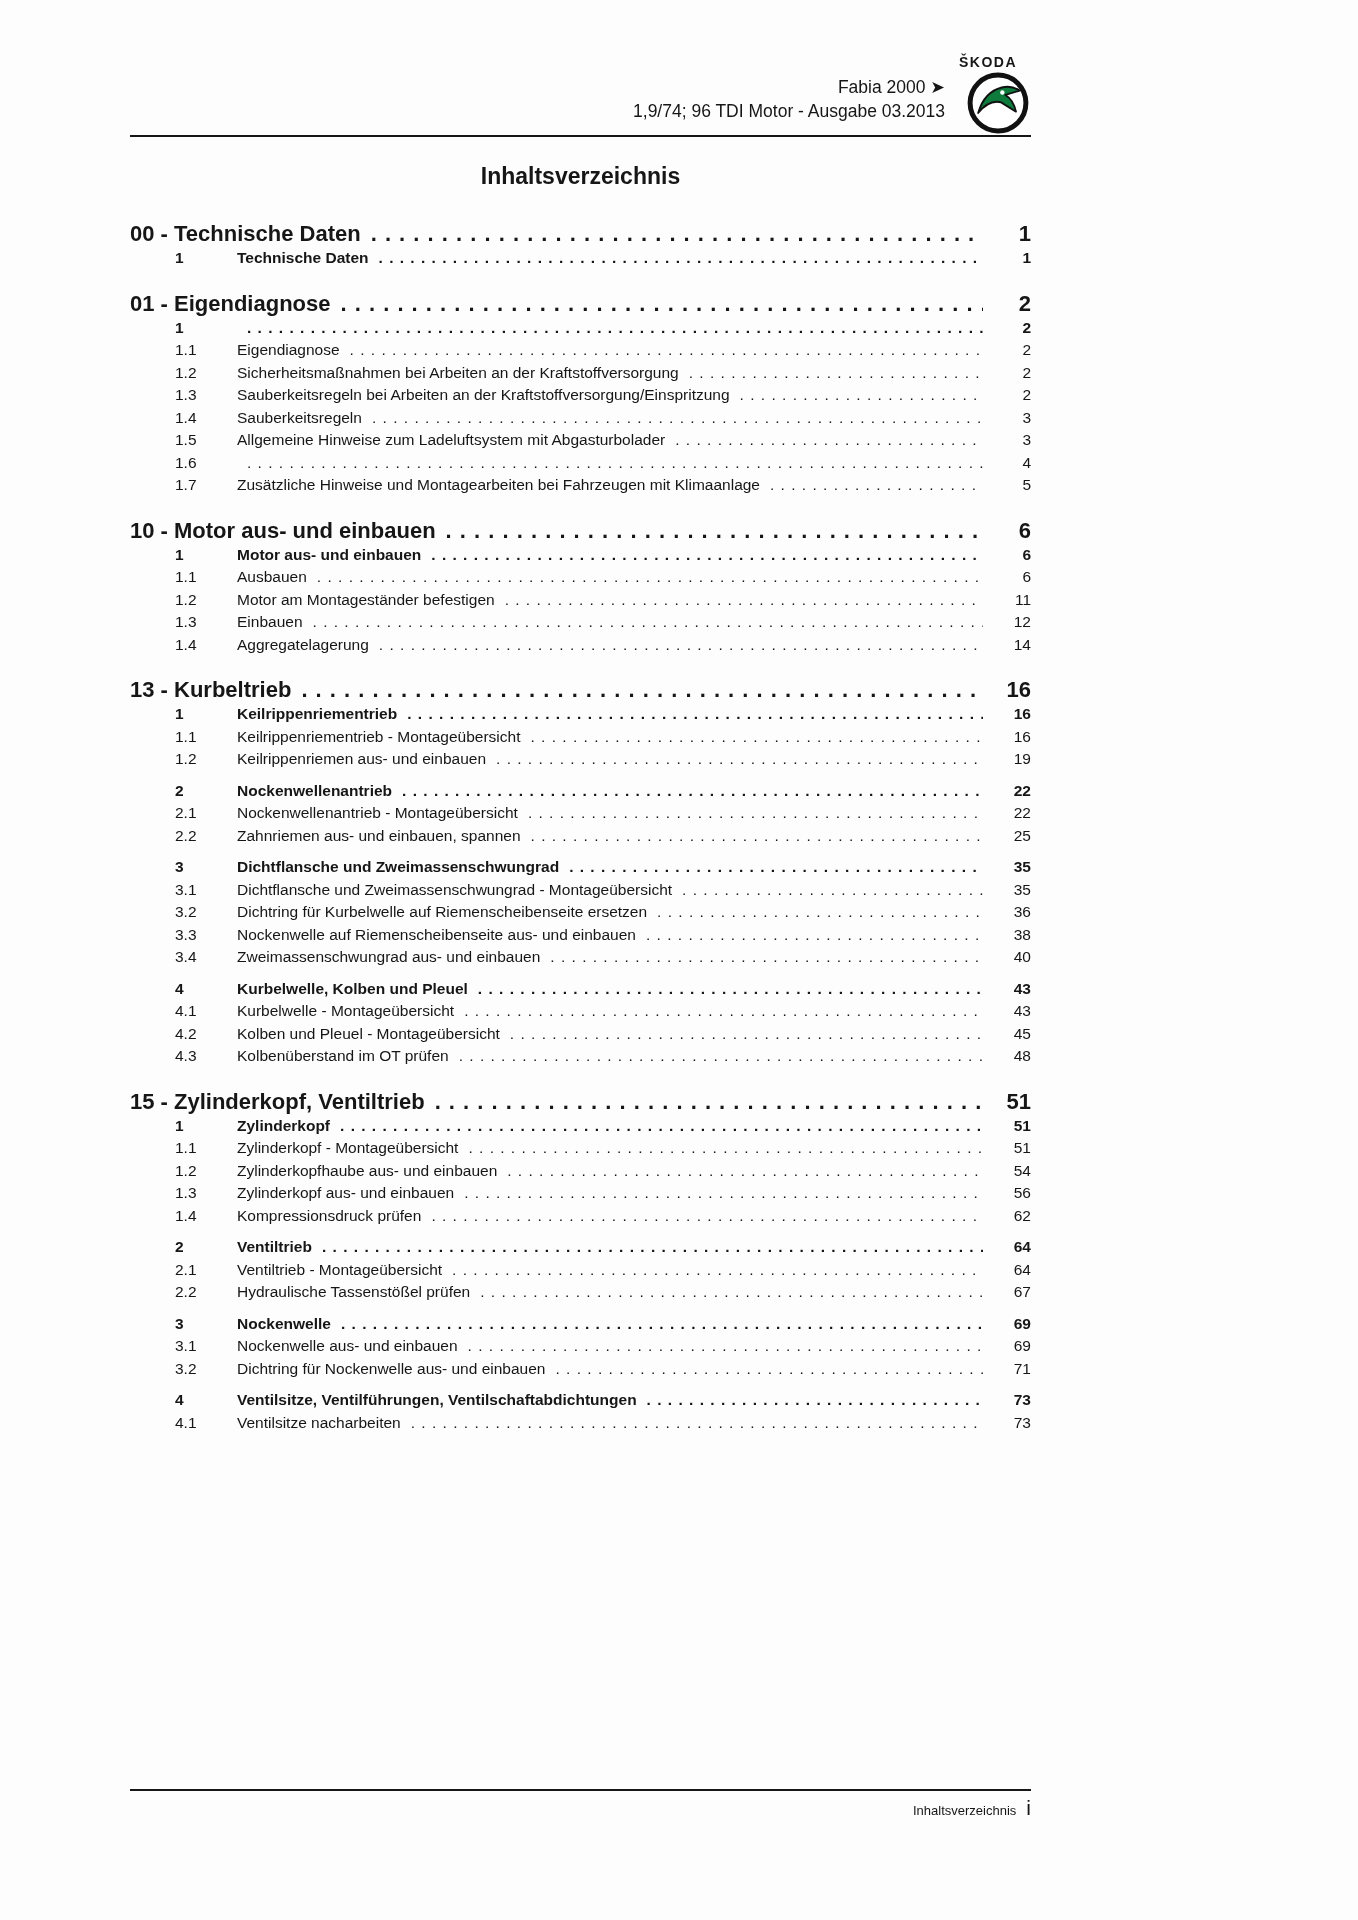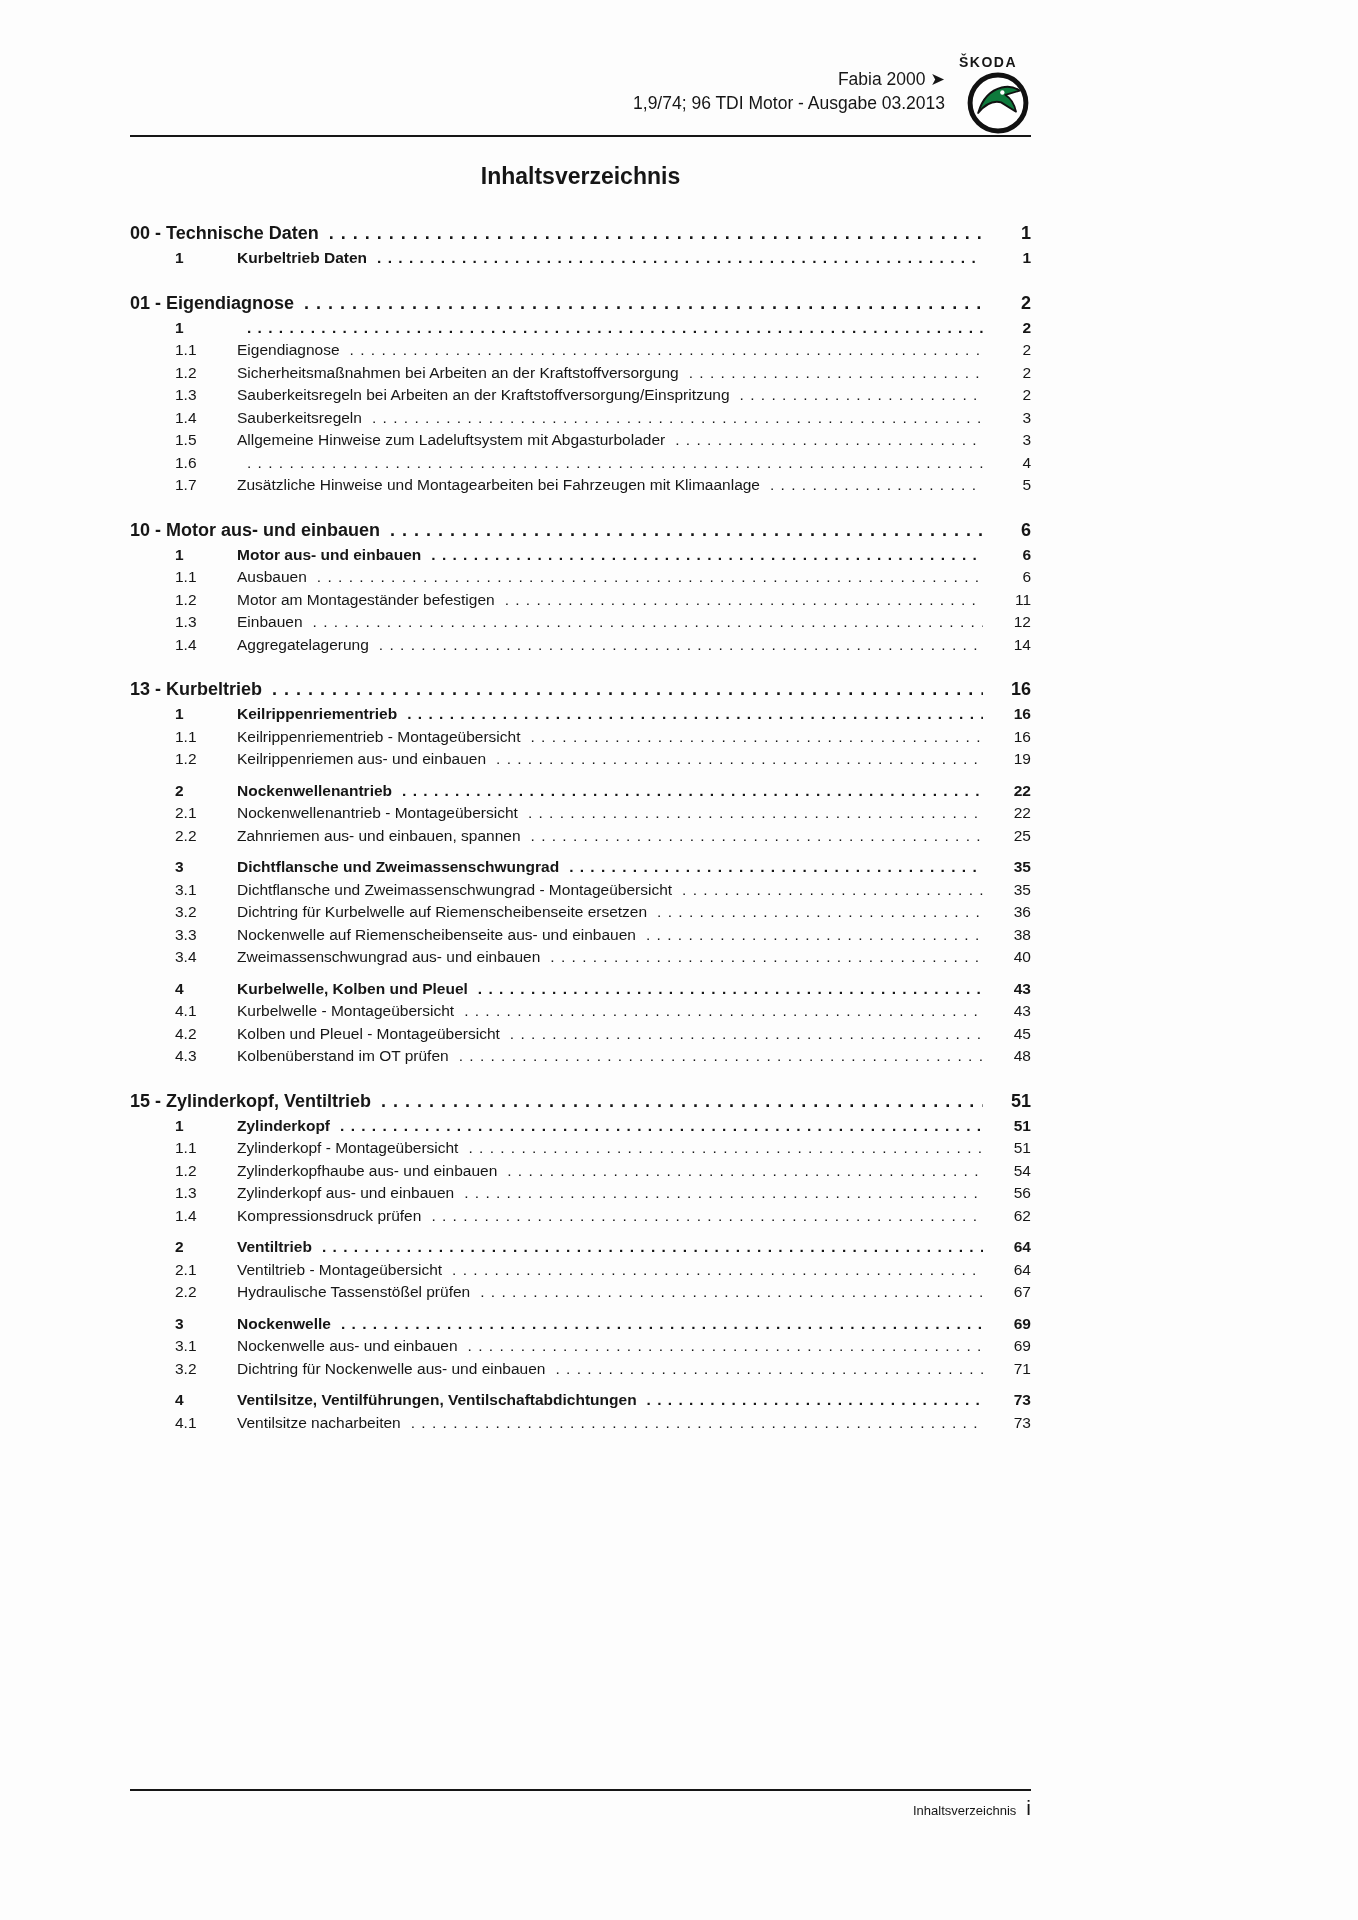--- a/index.html
+++ b/index.html
@@ -8,36 +8,36 @@
     background: #fdfdfd;
     color: #161616;
     font-family: "Liberation Sans", "DejaVu Sans", sans-serif;
     position: relative;
     overflow: hidden;
   }
   .sheet { position: absolute; left: 130px; top: 36px; width: 901px; }
 
   
   .header { position: relative; height: 101px; border-bottom: 2.5px solid #161616; }
-  .header-text { position: absolute; right: 86px; bottom: 20px; text-align: right; }
+  .header-text { position: absolute; right: 86px; bottom: 12px; text-align: right; }
   .model-line   { font-size: 17.5px; line-height: 24px; }
   .edition-line { font-size: 17.5px; line-height: 24px; text-align: right; }
   .brand-block { position: absolute; right: -6px; top: 18px; width: 78px; text-align: left; }
   .brand-word { font-weight: bold; font-size: 14px; letter-spacing: 1.5px; line-height: 16px; }
   .brand-logo { display: block; margin: 2px auto 0 auto; }
 
   
   .doc-title { text-align: center; font-size: 23px; font-weight: bold; margin-top: 26px; }
 
   
   .toc { margin-top: 30px; }
   .chapter { margin-top: 20px; }
   .chapter:first-child { margin-top: 0; }
   .row { display: flex; align-items: baseline; }
-  .chapter-head { font-weight: bold; font-size: 18px; line-height: 27px; }
+  .chapter-head { font-weight: bold; font-size: 22px; line-height: 27px; }
   .chapter-head .label { flex: none; }
   .entry { font-size: 15.5px; line-height: 22.5px; }
   .entry.bold { font-weight: bold; margin-top: 9px; }
   .chapter-head + .entry.bold { margin-top: 0; }
   .entry .num { flex: none; margin-left: 45px; width: 62px; }
   .entry .title { flex: none; }
   .dots {
     flex: 1 1 auto; overflow: hidden; white-space: nowrap;
     margin: 0 8px 0 10px; letter-spacing: 1px;
   }
@@ -79,21 +79,21 @@
 
   <div class="toc" id="toc">
       <section class="chapter">
         <div class="row chapter-head">
           <span class="label">00 - Technische Daten</span>
           <span class="dots"></span>
           <span class="page-num">1</span>
         </div>
         <div class="row entry bold">
           <span class="num">1</span>
-          <span class="title">Kurbeltrieb Daten</span>
+          <span class="title">Technische Daten</span>
           <span class="dots"></span>
           <span class="page-num">1</span>
         </div>
       </section>
       <section class="chapter">
         <div class="row chapter-head">
           <span class="label">01 - Eigendiagnose</span>
           <span class="dots"></span>
           <span class="page-num">2</span>
         </div>

